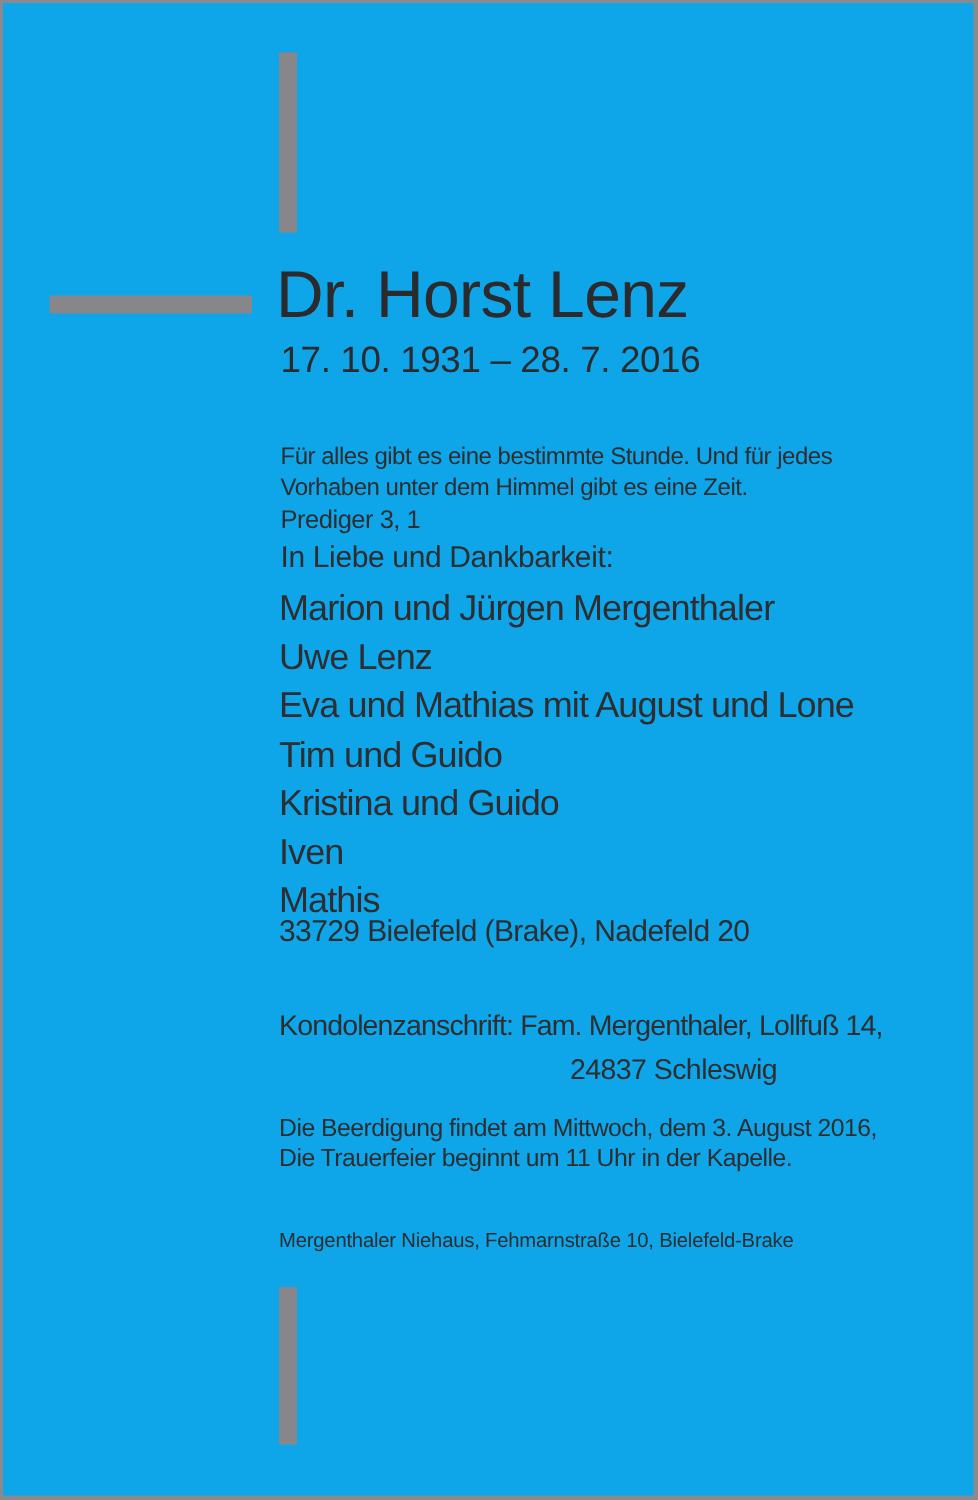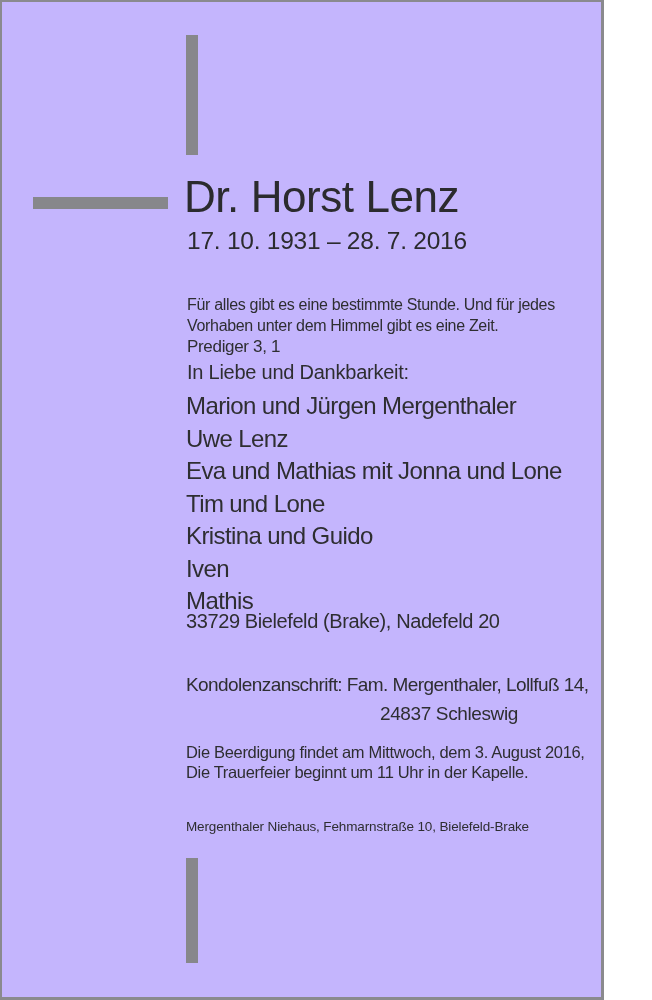--- a/index.html
+++ b/index.html
@@ -4,23 +4,23 @@
 <title>Traueranzeige</title>
 <style>
   * { margin: 0; padding: 0; box-sizing: border-box; }
   html, body { background: #ffffff; }
   body {
     font-family: "Liberation Sans", "DejaVu Sans", sans-serif;
     color: #2e2e31;
   }
   .page {
     position: relative;
-    width: 604px;
+    width: 652px;
     height: 1000px;
-    background: #c4b5fd;
+    background: #0ea5e9;
     overflow: hidden;
     letter-spacing: -0.015em;
   }
   .frame {
     position: absolute;
     inset: 0;
     border-top: 2px solid #8a8a8e;
     border-left: 2px solid #8a8a8e;
     border-right: 3px solid #8a8a8e;
     border-bottom: 3px solid #8a8a8e;
@@ -100,22 +100,22 @@
     <div>Für alles gibt es eine bestimmte Stunde. Und für jedes</div>
     <div>Vorhaben unter dem Himmel gibt es eine Zeit.</div>
     <div class="quote-source">Prediger 3, 1</div>
   </div>
 
   <div class="mourning-intro">In Liebe und Dankbarkeit:</div>
 
   <div class="mourners">
     <div>Marion und Jürgen Mergenthaler</div>
     <div>Uwe Lenz</div>
-    <div>Eva und Mathias mit Jonna und Lone</div>
-    <div>Tim und Lone</div>
+    <div>Eva und Mathias mit August und Lone</div>
+    <div>Tim und Guido</div>
     <div>Kristina und Guido</div>
     <div>Iven</div>
     <div>Mathis</div>
   </div>
 
   <div class="home-address">33729 Bielefeld (Brake), Nadefeld 20</div>
 
   <div class="condolence-line1">Kondolenzanschrift: Fam. Mergenthaler, Lollfuß 14,</div>
   <div class="condolence-line2">24837 Schleswig</div>
 

